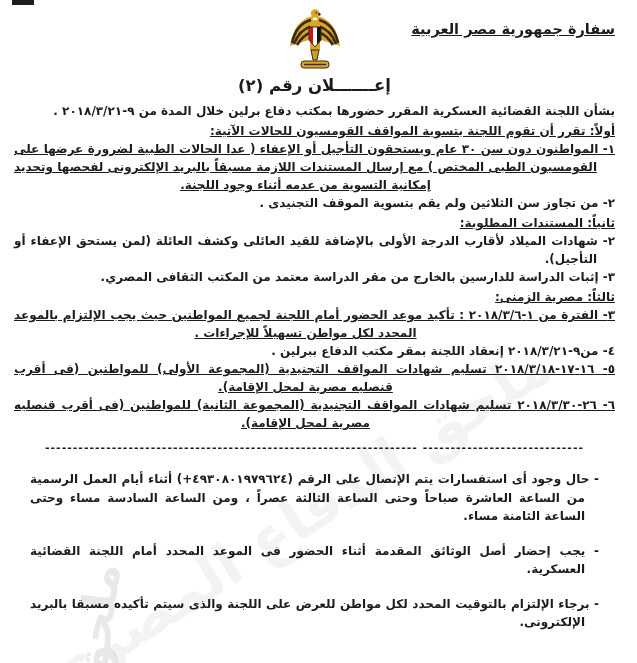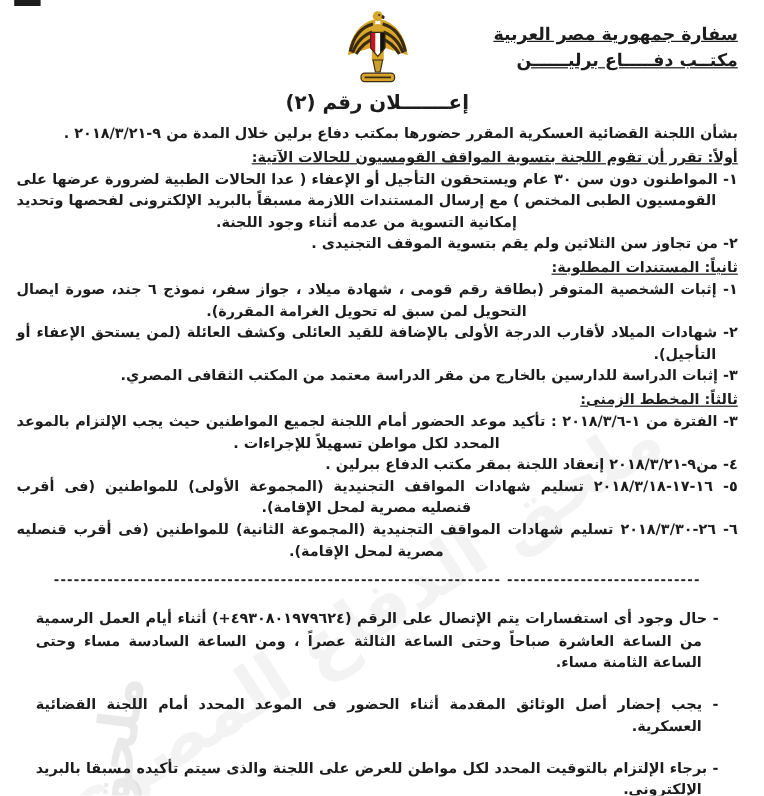--- a/index.html
+++ b/index.html
@@ -38,21 +38,21 @@
   
   .intro{margin:0 0 2px 0;font-size:12px;font-weight:bold;line-height:18px;text-align:justify;}
   .sec-head{
     font-size:12px;font-weight:bold;line-height:18px;text-decoration:underline;
     margin-top:2px;
   }
   .item{
     margin:0;font-size:12px;font-weight:bold;line-height:18px;
     text-align:justify;padding-right:18px;text-indent:-18px;
   }
-  .center-last{text-align-last:center;}
+  .center-last{text-align-last:center;text-decoration:underline;}
   .email{color:#0066cc;font-weight:bold;text-decoration:none;}
   .sep{
     text-align:center;font-size:11px;font-weight:bold;letter-spacing:1px;
     margin:9px 0 6px 0;white-space:nowrap;overflow:hidden;
   }
   .note{
     margin:16px;font-size:12px;font-weight:bold;line-height:18.5px;
     text-align:justify;padding-right:14px;text-indent:-14px;
   }
 </style>
@@ -62,21 +62,20 @@
 <div class="page">
 
   <div class="watermark wm-vertical">ملحق الدفاع المصرى ببرلين</div>
   <div class="watermark wm-diagonal">ملحق الدفاع المصرى ببرلين</div>
   <div class="scan-mark"></div>
 
   <div class="content">
     <div class="header">
       <div class="embassy">
         <div>سفارة جمهورية مصر العربية</div>
-        <div>مكتــب دفـــــاع برليــــــن</div>
       </div>
       <div class="emblem">
         <svg width="62" height="64" viewBox="0 0 62 64" xmlns="http://www.w3.org/2000/svg">
 
           <path d="M29 10 Q10 14 6 40 L28 33 Z" fill="#d8a62a"></path>
           <path d="M33 10 Q52 14 56 40 L34 33 Z" fill="#d8a62a"></path>
           <g stroke="#3b2b12" stroke-width="2.6" fill="none">
             <path d="M27 14 Q12 18 8 37"></path>
             <path d="M28 20 Q15 24 10 38"></path>
             <path d="M28 26 Q19 29 13 39"></path>
@@ -115,27 +114,26 @@
     <p class="intro">بشأن اللجنة القضائية العسكرية المقرر حضورها بمكتب دفاع برلين خلال المدة من ٩-٢٠١٨/٣/٢١ .</p>
 
     <div class="sec">
       <div class="sec-head">أولاً: تقرر أن تقوم اللجنة بتسوية المواقف القومسيون للحالات الآتية:</div>
       <p class="item center-last">١- المواطنون دون سن ٣٠ عام ويستحقون التأجيل أو الإعفاء ( عدا الحالات الطبية لضرورة عرضها على القومسيون الطبى المختص ) مع إرسال المستندات اللازمة مسبقاً بالبريد الإلكترونى لفحصها وتحديد إمكانية التسوية من عدمه أثناء وجود اللجنة.</p>
       <p class="item">٢- من تجاوز سن الثلاثين ولم يقم بتسوية الموقف التجنيدى .</p>
     </div>
 
     <div class="sec">
       <div class="sec-head">ثانياً: المستندات المطلوبة:</div>
-      <p class="item center-last">١- إثبات الشخصية المتوفر (بطاقة رقم قومى ، شهادة ميلاد ، جواز سفر، نموذج ٦ جند، صورة ايصال التحويل لمن سبق له تحويل الغرامة المقررة).</p>
       <p class="item">٢- شهادات الميلاد لأقارب الدرجة الأولى بالإضافة للقيد العائلى وكشف العائلة (لمن يستحق الإعفاء أو التأجيل).</p>
       <p class="item">٣- إثبات الدراسة للدارسين بالخارج من مقر الدراسة معتمد من المكتب الثقافى المصري.</p>
     </div>
 
     <div class="sec">
-      <div class="sec-head">ثالثاً: المخطط الزمنى:</div>
+      <div class="sec-head">ثالثاً: مصرية الزمنى:</div>
       <p class="item center-last">٣- الفترة من ١-٢٠١٨/٣/٦ : تأكيد موعد الحضور أمام اللجنة لجميع المواطنين حيث يجب الإلتزام بالموعد المحدد لكل مواطن تسهيلاً للإجراءات .</p>
       <p class="item">٤- من٩-٢٠١٨/٣/٢١ إنعقاد اللجنة بمقر مكتب الدفاع ببرلين .</p>
       <p class="item center-last">٥- ١٦-١٧-٢٠١٨/٣/١٨ تسليم شهادات المواقف التجنيدية (المجموعة الأولى) للمواطنين (فى أقرب قنصليه مصرية لمحل الإقامة).</p>
       <p class="item center-last">٦- ٢٦-٢٠١٨/٣/٣٠ تسليم شهادات المواقف التجنيدية (المجموعة الثانية) للمواطنين (فى أقرب قنصليه مصرية لمحل الإقامة).</p>
     </div>
 
     <div class="sep">----------------------------- -------------------------------------------------------------------</div>
 
     <div class="footer">
       <p class="note"><span>- حال وجود أى استفسارات يتم الإتصال على الرقم </span><span dir="ltr">(+٤٩٣٠٨٠١٩٧٩٦٢٤)</span><span> أثناء أيام العمل الرسمية من الساعة العاشرة صباحاً وحتى الساعة الثالثة عصراً ، ومن الساعة السادسة مساء وحتى الساعة الثامنة مساء.</span></p>

